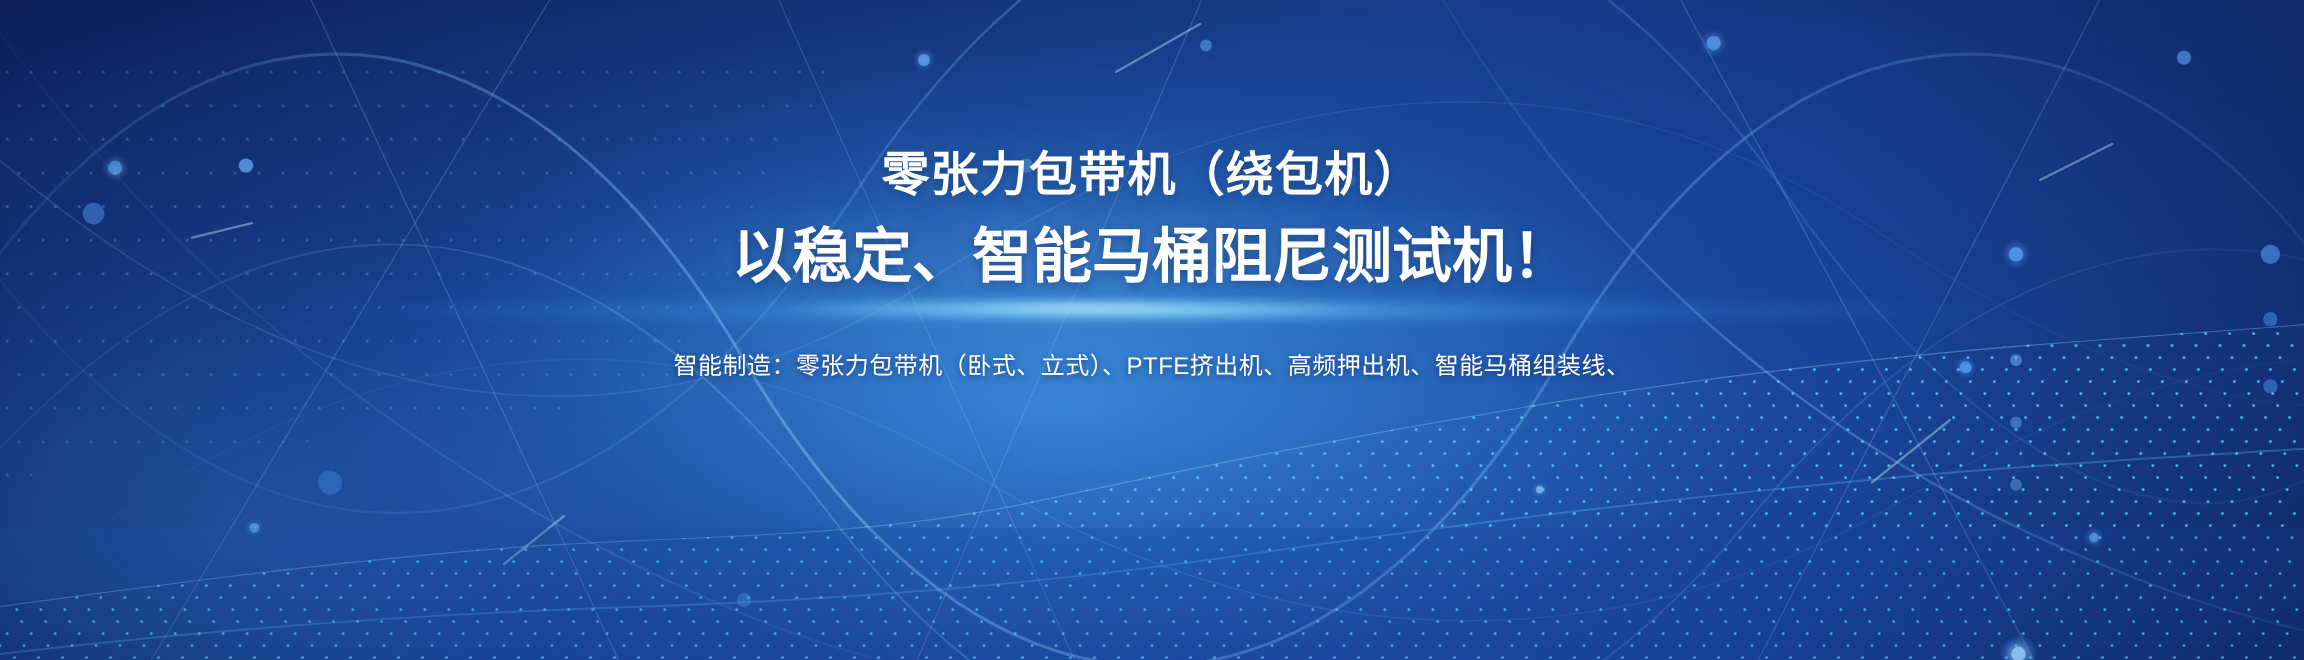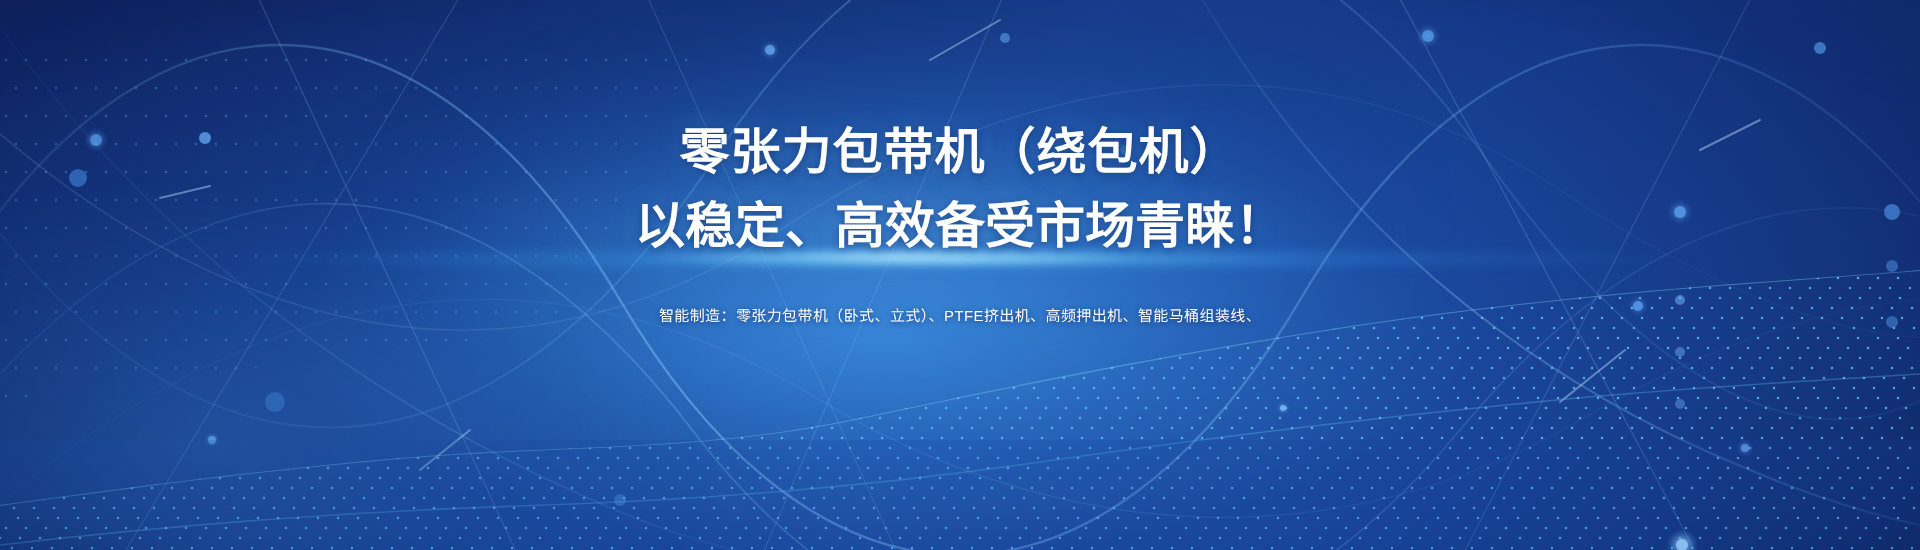--- a/index.html
+++ b/index.html
@@ -79,33 +79,33 @@
   .headline{
     text-align:center;
     color:#ffffff;
     font-weight:700;
     letter-spacing:1px;
     line-height:1.20;
     text-shadow:0 2px 10px rgba(8,32,90,0.55), 0 0 26px rgba(120,200,255,0.28);
   }
   .headline .l1{
     display:block;
-    font-size:50px;
+    font-size:40px;
     margin-top:101px;
   }
   .headline .l2{
     display:block;
     font-size:50px;
     margin-top:14px;
     letter-spacing:0px;
   }
   .subtitle{
     text-align:center;
     color:#ffffff;
-    font-size:15px;
+    font-size:20px;
     font-weight:400;
     line-height:1.05;
     letter-spacing:0.4px;
     text-shadow:0 1px 5px rgba(6,26,78,0.65);
   }
   .subtitle .s1{display:block;margin-top:30px;}
   .subtitle .s2{display:block;margin-top:23px;}
 </style>
 </head>
 <body>
@@ -499,21 +499,21 @@
   <div class="center-bloom"></div>
   <div class="left-wash"></div>
   <div class="glow-band"></div>
   <div class="glow-core"></div>
   <div class="vignette"></div>
 
   <div class="content">
 
     <h1 class="headline">
       <span class="l1">零张力包带机（绕包机）</span>
-      <span class="l2">以稳定、高效备受市场青睐！</span>
+      <span class="l2">以稳定、智能马桶阻尼测试机！</span>
     </h1>
 
     <div class="subtitle">
       <span class="s1">智能制造：零张力包带机（卧式、立式）、PTFE挤出机、高频押出机、智能马桶组装线、</span>
     </div>
 
   </div>
 
 </div>
 

